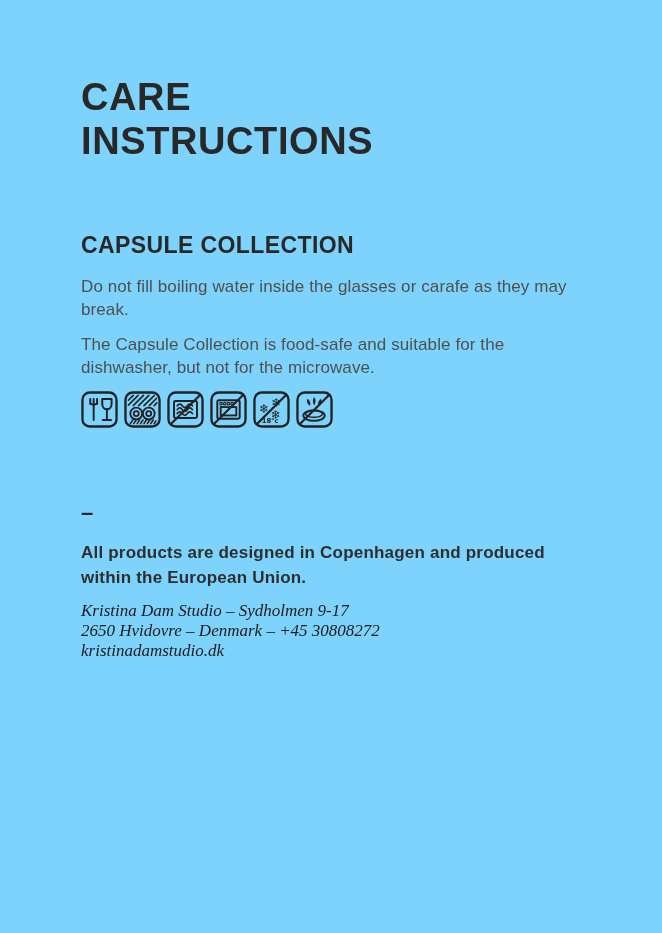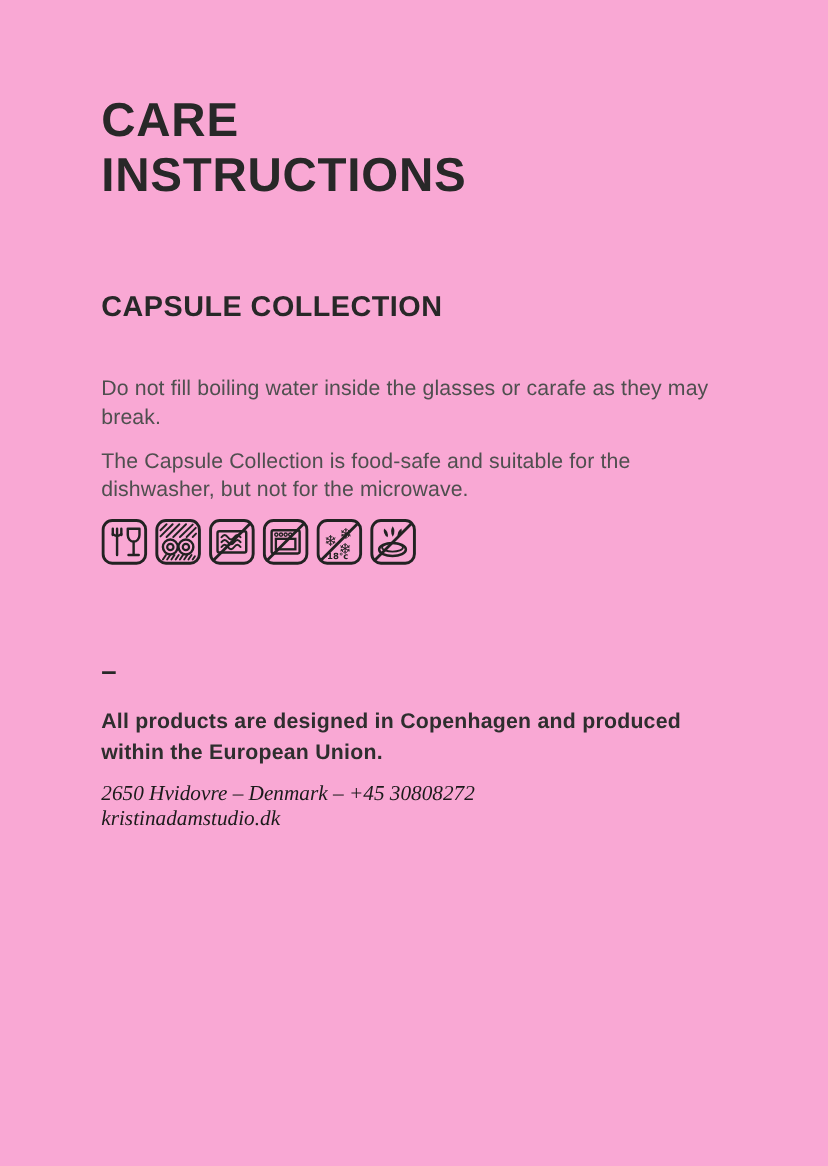--- a/index.html
+++ b/index.html
@@ -1,31 +1,31 @@
 <!DOCTYPE html>
 <html><head>
 <meta charset="utf-8">
 <style>
   html,body{margin:0;padding:0;background:#ffffff;}
   .page{
     position:relative;
     width:662px;height:933px;
     box-sizing:border-box;
     padding:75px 78px 0 81px;
-    background:#f9a8d4;
+    background:#7dd3fc;
     font-family:"Liberation Sans",sans-serif;
     overflow:hidden;
   }
   .h1{
     margin:0;
     font-size:38px;line-height:44px;font-weight:700;
     letter-spacing:0.6px;color:#282828;
   }
   .h2{
-    margin:68px 0 40px 0;
+    margin:68px 0 16px 0;
     font-size:23px;line-height:28px;font-weight:700;
     letter-spacing:0.4px;color:#282828;
   }
   .body-p{
     margin:0 0 12px 0;
     width:494px;
     font-size:17px;line-height:23px;
     color:#4f4f4f;letter-spacing:0.1px;
   }
   .icons-row{
@@ -129,17 +129,18 @@
       <path d="M4.3 33.7 33.7 4.3" stroke-width="2.3" stroke-linecap="butt"></path>
     </svg>
 
   </div>
 
   <div class="dash">–</div>
 
   <p class="note second">All products are designed in Copenhagen and produced within the European Union.</p>
 
   <div class="footer">
+    <div>Kristina Dam Studio – Sydholmen 9-17</div>
     <div>2650 Hvidovre – Denmark – +45 30808272</div>
     <div>kristinadamstudio.dk</div>
   </div>
 
 </div>
 
 </body></html>

